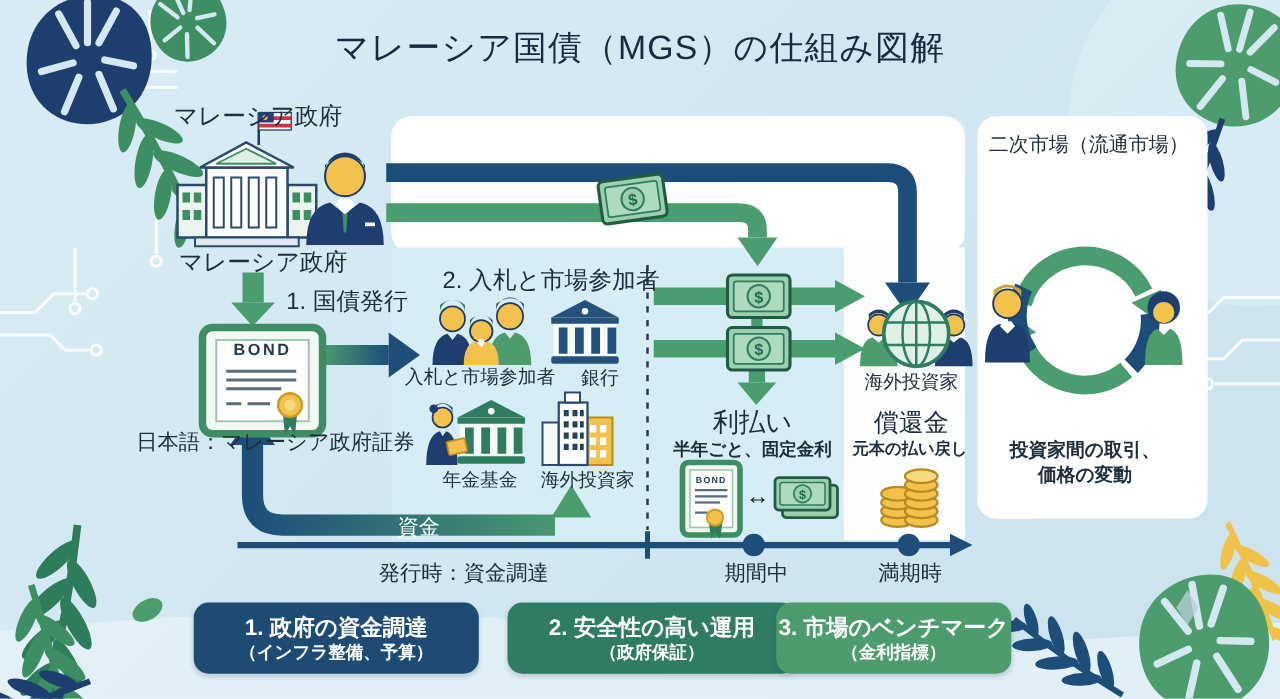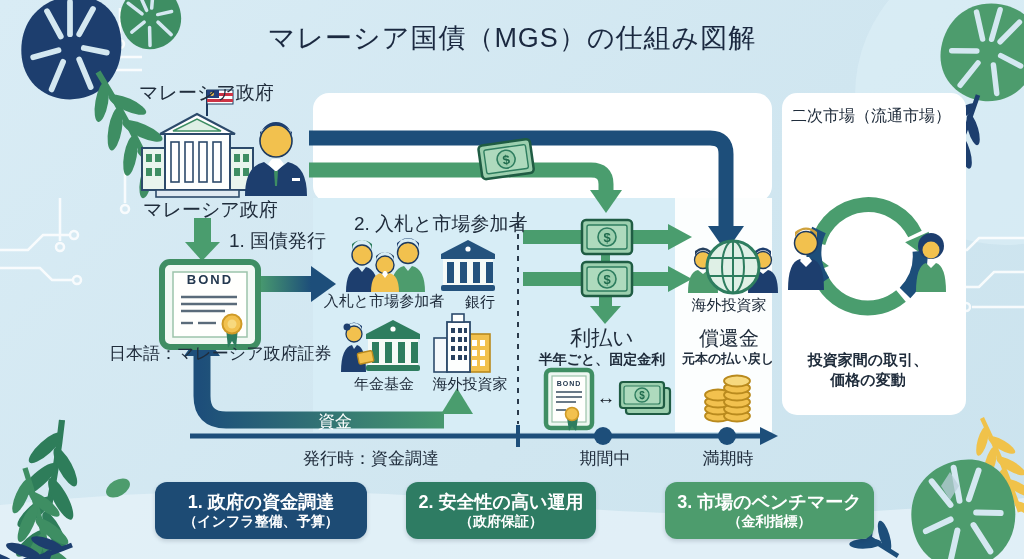--- a/index.html
+++ b/index.html
@@ -6,23 +6,23 @@
   #stage{position:relative;width:1024px;height:559px;overflow:hidden;
          background:linear-gradient(135deg,#d9ecf5 0%,#d0e6f0 60%,#cbe3ee 100%);
          font-family:"Liberation Sans","DejaVu Sans",sans-serif;}
   .txt{position:absolute;white-space:nowrap;color:#202d3c;font-weight:400;}
   .ctr{transform:translateX(-50%);text-align:center;}
   .benefit{position:absolute;top:482px;height:57px;border-radius:12px;color:#ffffff;
            display:flex;flex-direction:column;justify-content:center;align-items:center;
            line-height:1.18;box-shadow:0 2px 4px rgba(20,40,60,.18);}
   .benefit .t1{font-size:18px;font-weight:800;}
   .benefit .t2{font-size:14px;font-weight:700;}
-  #benefit1{left:155px;width:212px;background:#1d4b74;}
-  #benefit2{left:406px;width:190px;background:#2e7c63;}
-  #benefit3{left:665px;width:209px;background:#4d9c6d;}
+  #benefit1{left:155px;width:228px;background:#1d4b74;}
+  #benefit2{left:406px;width:231px;background:#2e7c63;}
+  #benefit3{left:621px;width:188px;background:#4d9c6d;}
   svg{position:absolute;left:0;top:0;}
 </style>
 </head>
 <body>
 
 <div id="stage">
 
 <svg width="1024" height="559" viewBox="0 0 1024 559">
   <defs>
     <g id="frondShape">

